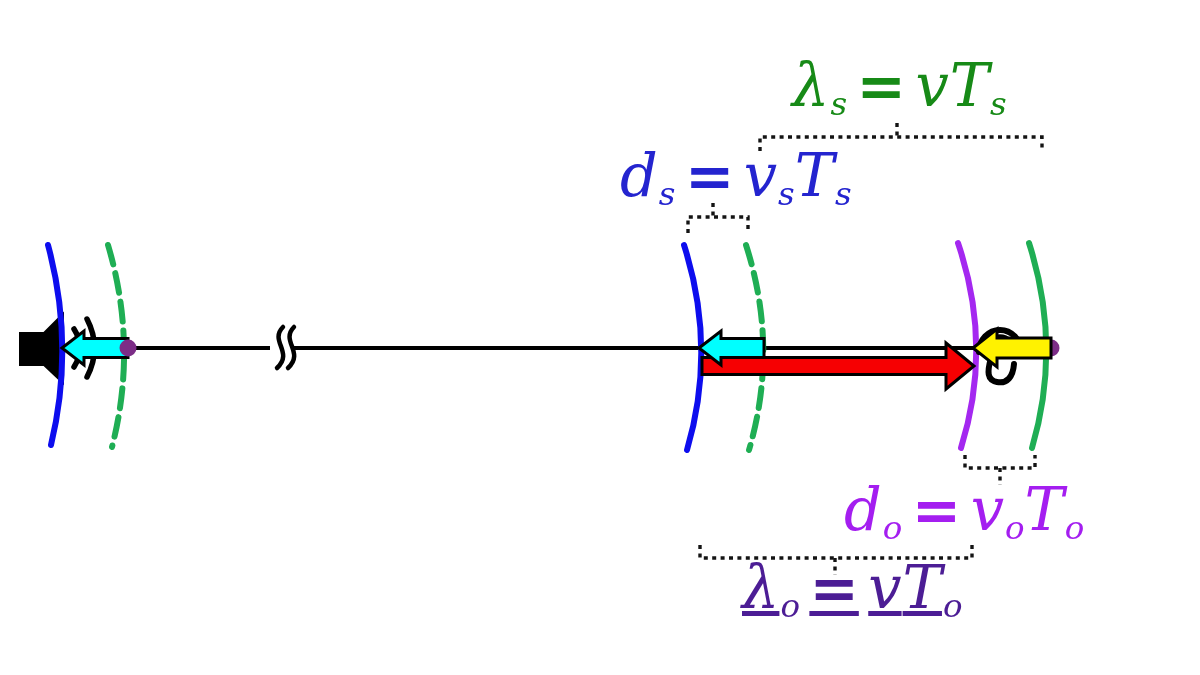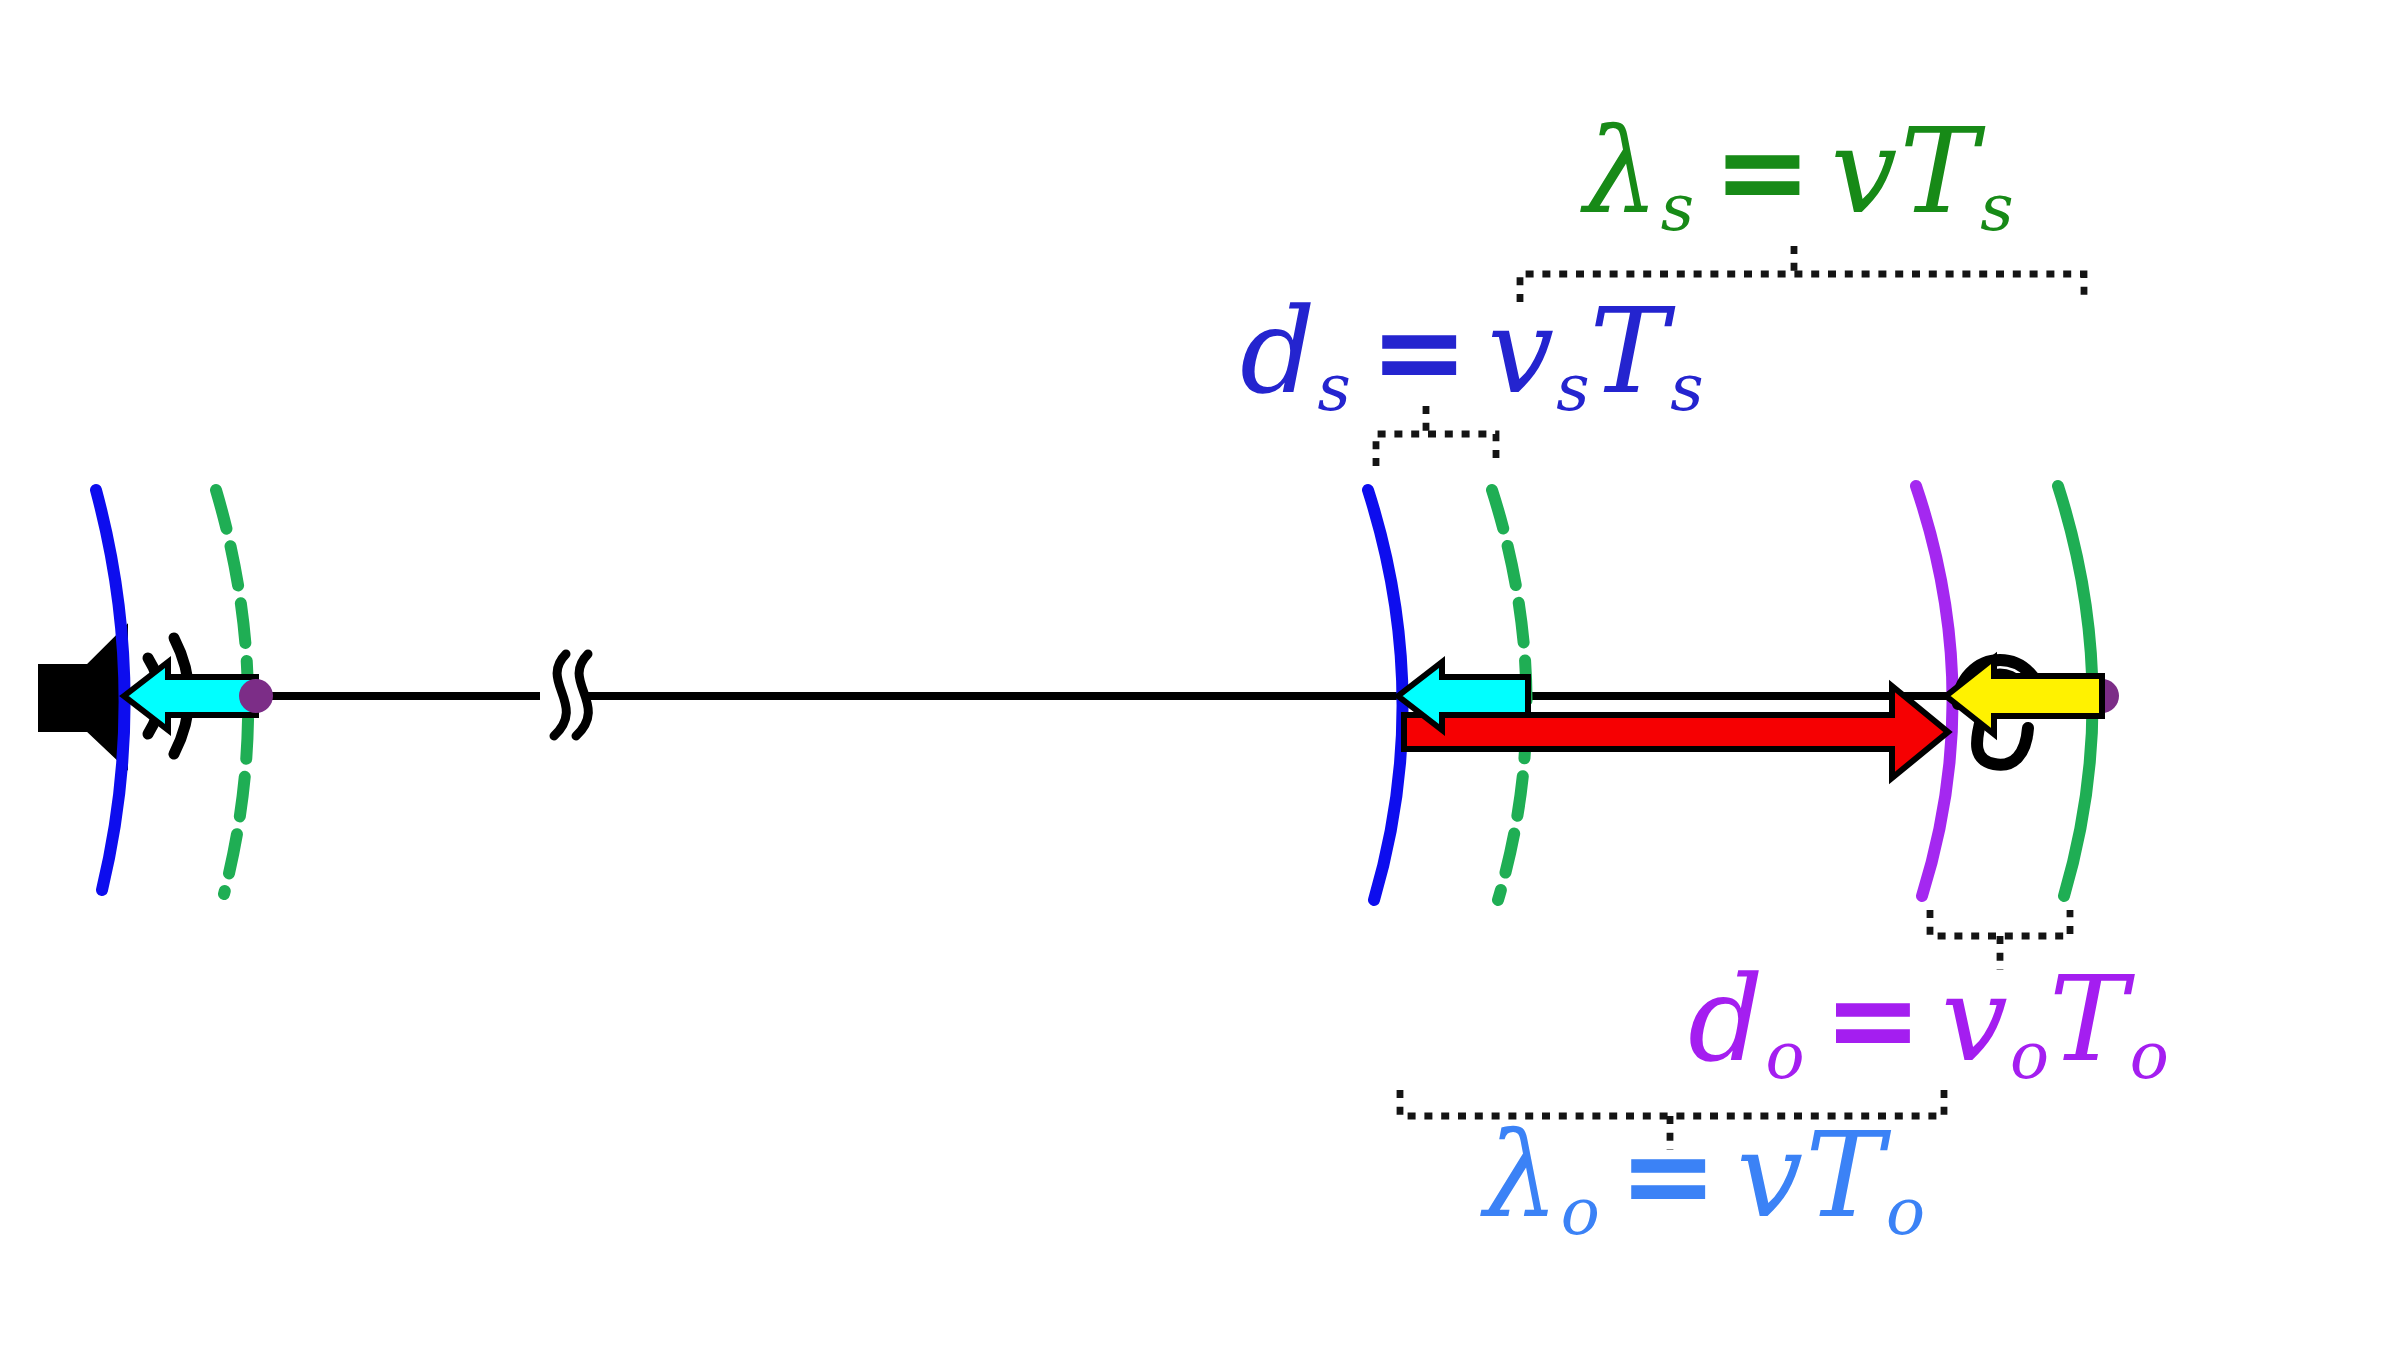--- a/index.html
+++ b/index.html
@@ -5,21 +5,21 @@
   html,body{margin:0;padding:0;background:#fff;}
   #stage{position:relative;width:1200px;height:675px;background:#ffffff;overflow:hidden;
          font-family:"DejaVu Serif","Liberation Serif",serif;}
   #stage svg{position:absolute;left:0;top:0;}
   .formula{position:absolute;font-size:59px;font-style:italic;line-height:1;white-space:nowrap;}
   .formula .sub{font-size:0.55em;font-style:italic;vertical-align:-0.27em;margin-left:1px;}
   .formula .eq{font-style:normal;margin:0 0.16em;font-family:"DejaVu Sans","Liberation Sans",sans-serif;font-weight:bold;}
   .green{color:#178a17;}
   .blue{color:#2424cf;margin-left:16px;}
   .purple{color:#a41ef0;}
-  .red{color:#3b82f6;}
+  .red{color:#4c1d95;text-decoration:underline;}
 </style>
 </head>
 <body>
 
 <div id="stage">
 
   <svg width="1200" height="675" viewBox="0 0 1200 675">
 
     <line x1="128" y1="348" x2="1050" y2="348" stroke="#000" stroke-width="4"></line>
 

